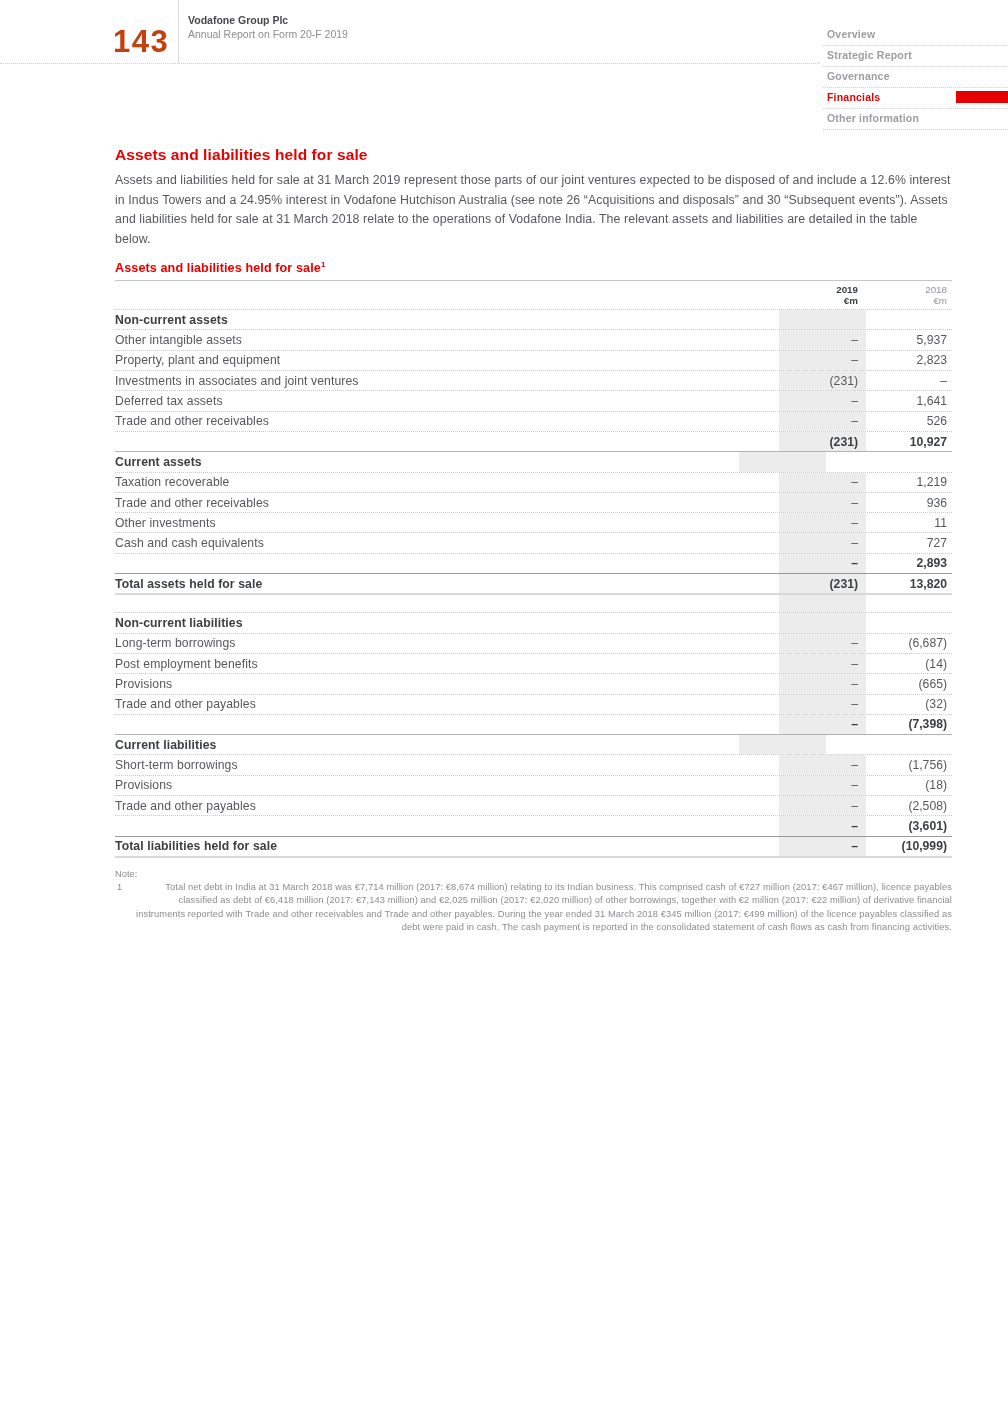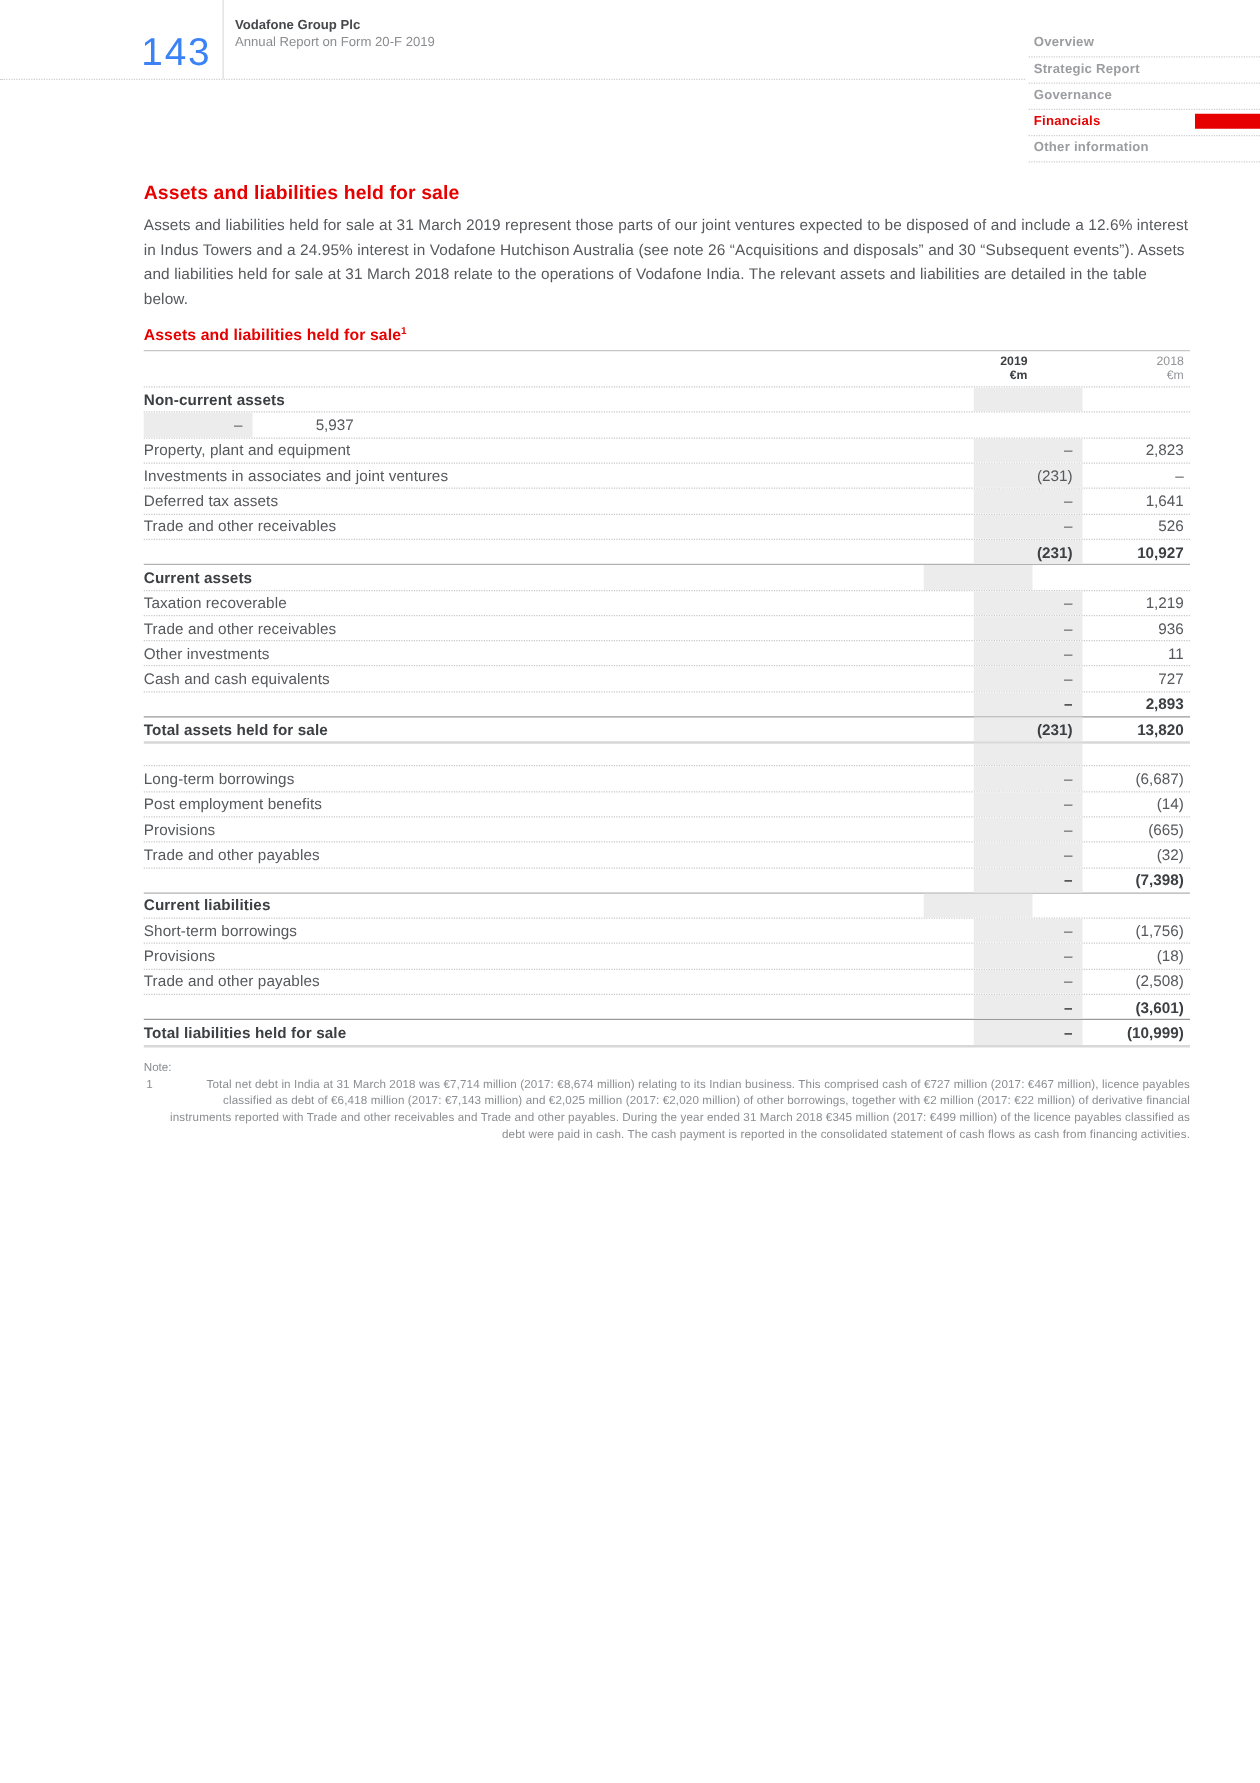--- a/index.html
+++ b/index.html
@@ -7,21 +7,21 @@
   body {
     width:1008px; height:1426px;
     position:relative;
     font-family:"Liberation Sans", sans-serif;
     overflow:hidden;
   }
 
   
   .page-num {
     position:absolute; left:113px; top:24px;
-    font-size:31px; color:#3b82f6; letter-spacing:1.5px; font-weight:400;
+    font-size:31px; color:#c2410c; letter-spacing:1.5px; font-weight:700;
   }
   .vdiv { position:absolute; left:178px; top:0; width:1px; height:63px; background:#dddddd; }
   .brand { position:absolute; left:188px; top:14px; font-size:10.5px; line-height:13.5px; }
   .brand-name { font-weight:700; color:#46484b; }
   .brand-sub  { color:#8b8d90; }
   .header-rule { position:absolute; left:0; top:63px; width:820px; border-top:1px dotted #cfcfcf; }
 
   
   nav { position:absolute; left:823px; top:25px; width:185px; }
   .nav-item {
@@ -45,21 +45,21 @@
     font-size:12.3px; line-height:19.5px; color:#56585c; letter-spacing:0.1px;
   }
   h2.tbl-title {
     margin-top:9px; font-size:12.6px; font-weight:700; color:#e60000;
     line-height:14px; padding-bottom:5px; letter-spacing:0.1px;
   }
   h2.tbl-title sup { font-size:8px; }
 
   
   .fin-table { width:837px; }
-  .thead { display:flex; border-top:1px solid #c6c6c6; padding:3px 0 3px;gap:36px; }
+  .thead { display:flex; border-top:1px solid #c6c6c6; padding:3px 0 3px; }
   .c-label { flex:1; }
   .c2019 { width:87px; }
   .c2018 { width:86px; }
   .yr,.un { text-align:right; font-size:9.8px; line-height:11px; }
   .c2019 .yr,.c2019 .un { padding-right:8px; color:#3d4043; font-weight:700; }
   .c2018 .yr,.c2018 .un { padding-right:5px; color:#939598; font-weight:400; }
 
   .trow { display:flex; align-items:stretch; height:19.3px; }
   .trow.spacer { height:17px; }
   .bt-dotted { border-top:1px dotted #c9c9c9; }
@@ -123,20 +123,21 @@
           <div class="un">€m</div>
         </div>
       </div>
       <div id="tbody">
           <div class="trow section bt-dotted">
             <div class="cell cl">Non-current assets</div>
             <div class="cell cv"></div>
             <div class="cell cv2"></div>
           </div>
           <div class="trow data bt-dotted">
+            <div class="cell cl">Other intangible assets</div>
             <div class="cell cv">–</div>
             <div class="cell cv2">5,937</div>
           </div>
           <div class="trow data bt-dotted">
             <div class="cell cl">Property, plant and equipment</div>
             <div class="cell cv">–</div>
             <div class="cell cv2">2,823</div>
           </div>
           <div class="trow data bt-dotted">
             <div class="cell cl">Investments in associates and joint ventures</div>
@@ -188,20 +189,25 @@
             <div class="cell cv">–</div>
             <div class="cell cv2">2,893</div>
           </div>
           <div class="trow total bt-dark">
             <div class="cell cl">Total assets held for sale</div>
             <div class="cell cv">(231)</div>
             <div class="cell cv2">13,820</div>
           </div>
           <div class="trow spacer">
             <div class="cell cl"></div>
+            <div class="cell cv"></div>
+            <div class="cell cv2"></div>
+          </div>
+          <div class="trow section bt-dotted">
+            <div class="cell cl">Non-current liabilities</div>
             <div class="cell cv"></div>
             <div class="cell cv2"></div>
           </div>
           <div class="trow data bt-dotted">
             <div class="cell cl">Long-term borrowings</div>
             <div class="cell cv">–</div>
             <div class="cell cv2">(6,687)</div>
           </div>
           <div class="trow data bt-dotted">
             <div class="cell cl">Post employment benefits</div>

